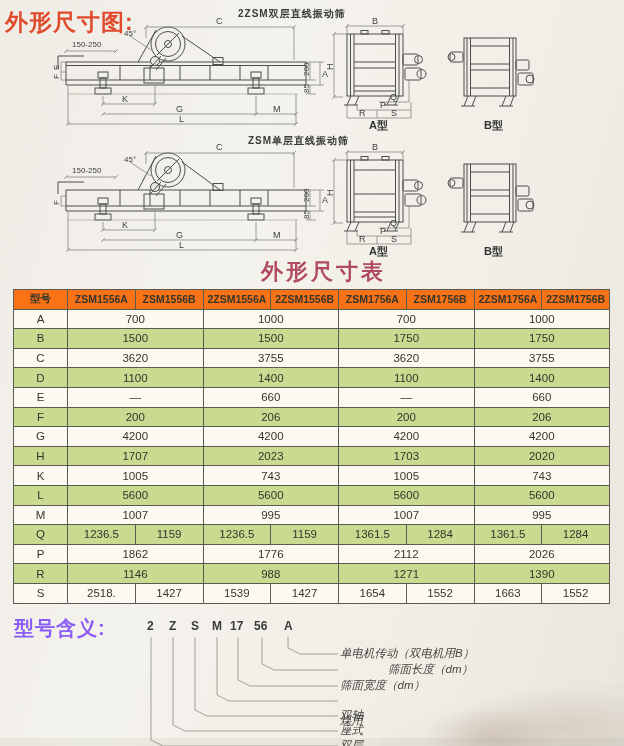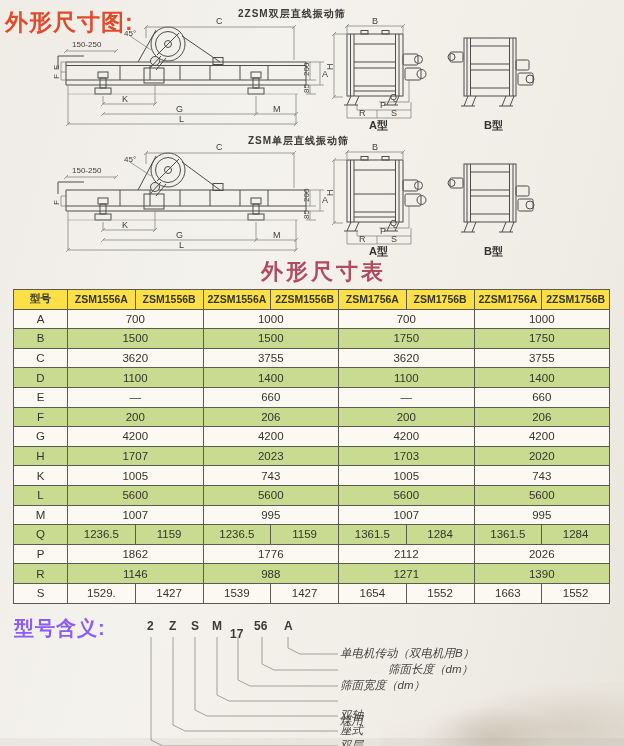--- a/index.html
+++ b/index.html
@@ -25,32 +25,32 @@
   svg .d{stroke:#787873;stroke-width:.7;fill:none;}
   svg .g{stroke:#9a9a92;stroke-width:.6;fill:none;}
   svg text{fill:#3e3e3a;font-size:9px;font-family:"Liberation Sans",sans-serif;}
   svg text.big{font-size:11px;font-weight:bold;fill:#333330;}
   svg text.sm{font-size:8px;}
   
   .dim-table{position:absolute;left:13px;top:289px;width:597px;border-collapse:collapse;table-layout:fixed;
     border:1.6px solid #53534a;}
   .dim-table th,.dim-table td{border:1px solid #5b5b52;text-align:center;vertical-align:middle;
     padding:0;height:18.6px;color:#34352b;overflow:hidden;white-space:nowrap;}
-  .dim-table th{background:#fde047;font-size:10.5px;font-weight:bold;}
+  .dim-table th{background:#f97316;font-size:10.5px;font-weight:bold;}
   .dim-table td{font-size:11.5px;}
   .dim-table tr.row-green td{background:#c9db91;}
   .dim-table tr.row-white td{background:#fbf9f1;}
   .dim-table td.rowlabel{font-size:11.5px;}
   
   .code-part{position:absolute;top:619px;font-size:12px;font-weight:bold;color:#3b3b38;}
   .code-part:nth-child(1){left:147px;}
   .code-part:nth-child(2){left:169px;}
   .code-part:nth-child(3){left:191px;}
   .code-part:nth-child(4){left:212px;}
-  .code-part:nth-child(5){left:230px;margin-top:8px;}
+  .code-part:nth-child(5){left:230px;}
   .code-part:nth-child(6){left:254px;}
   .code-part:nth-child(7){left:284px;}
   .legend-svg{position:absolute;left:140px;top:637px;width:200px;height:109px;overflow:visible;}
   .legend-svg polyline{stroke:#8b8b84;stroke-width:.8;fill:none;}
   .legend-label{position:absolute;left:340px;height:15px;font-size:11.5px;color:#45453f;white-space:nowrap;font-style:italic;}
   .ll0{top:646px;} .ll1{top:662px;margin-left:48px;} .ll2{top:678px;} .ll3{top:693px;margin-top:20px;}
   .ll4{top:708px;} .ll5{top:723px;} .ll6{top:738px;}
   .photo-remnant{position:absolute;left:380px;top:682px;width:244px;height:64px;
     background:
       radial-gradient(ellipse 90px 40px at 45% 85%, rgba(186,166,150,.45), rgba(210,198,186,0) 75%),
@@ -353,21 +353,21 @@
       </tr>
       <tr class="row-green">
         <td class="rowlabel">R</td>
         <td colspan="2">1146</td>
         <td colspan="2">988</td>
         <td colspan="2">1271</td>
         <td colspan="2">1390</td>
       </tr>
       <tr class="row-white">
         <td class="rowlabel">S</td>
-        <td colspan="1">1529.</td>
+        <td colspan="1">2518.</td>
         <td colspan="1">1427</td>
         <td colspan="1">1539</td>
         <td colspan="1">1427</td>
         <td colspan="1">1654</td>
         <td colspan="1">1552</td>
         <td colspan="1">1663</td>
         <td colspan="1">1552</td>
       </tr>
     </tbody>
 </table>

